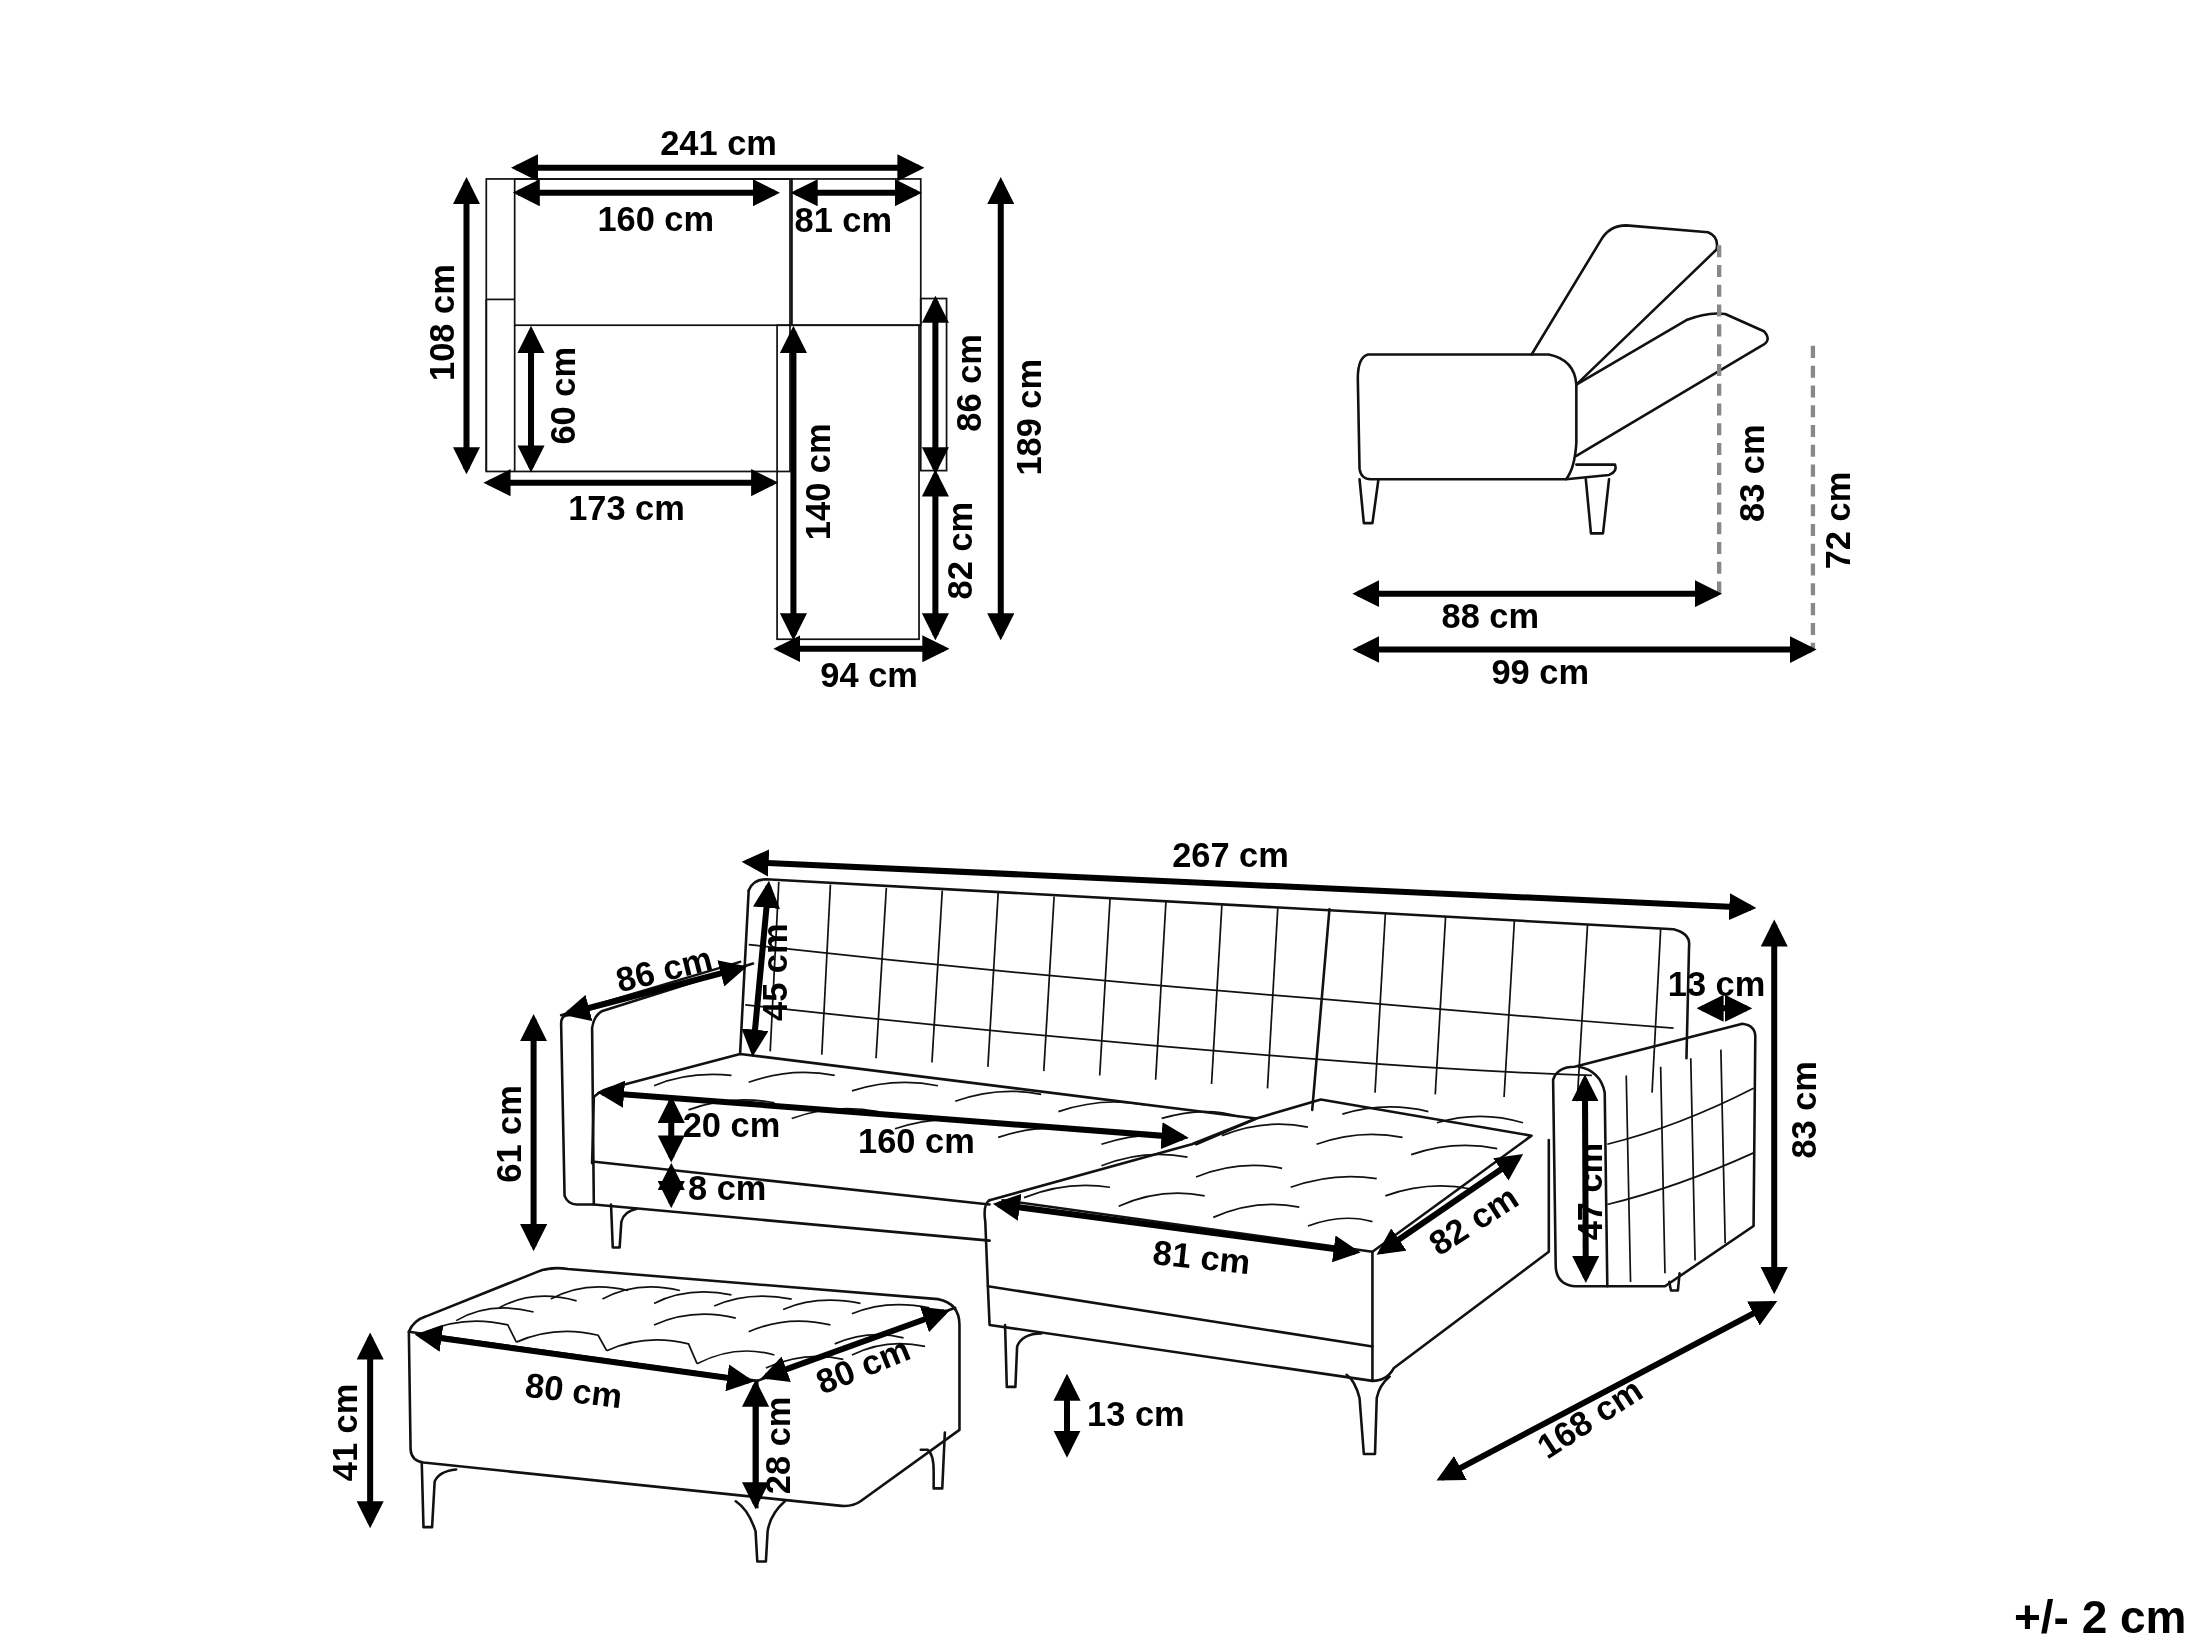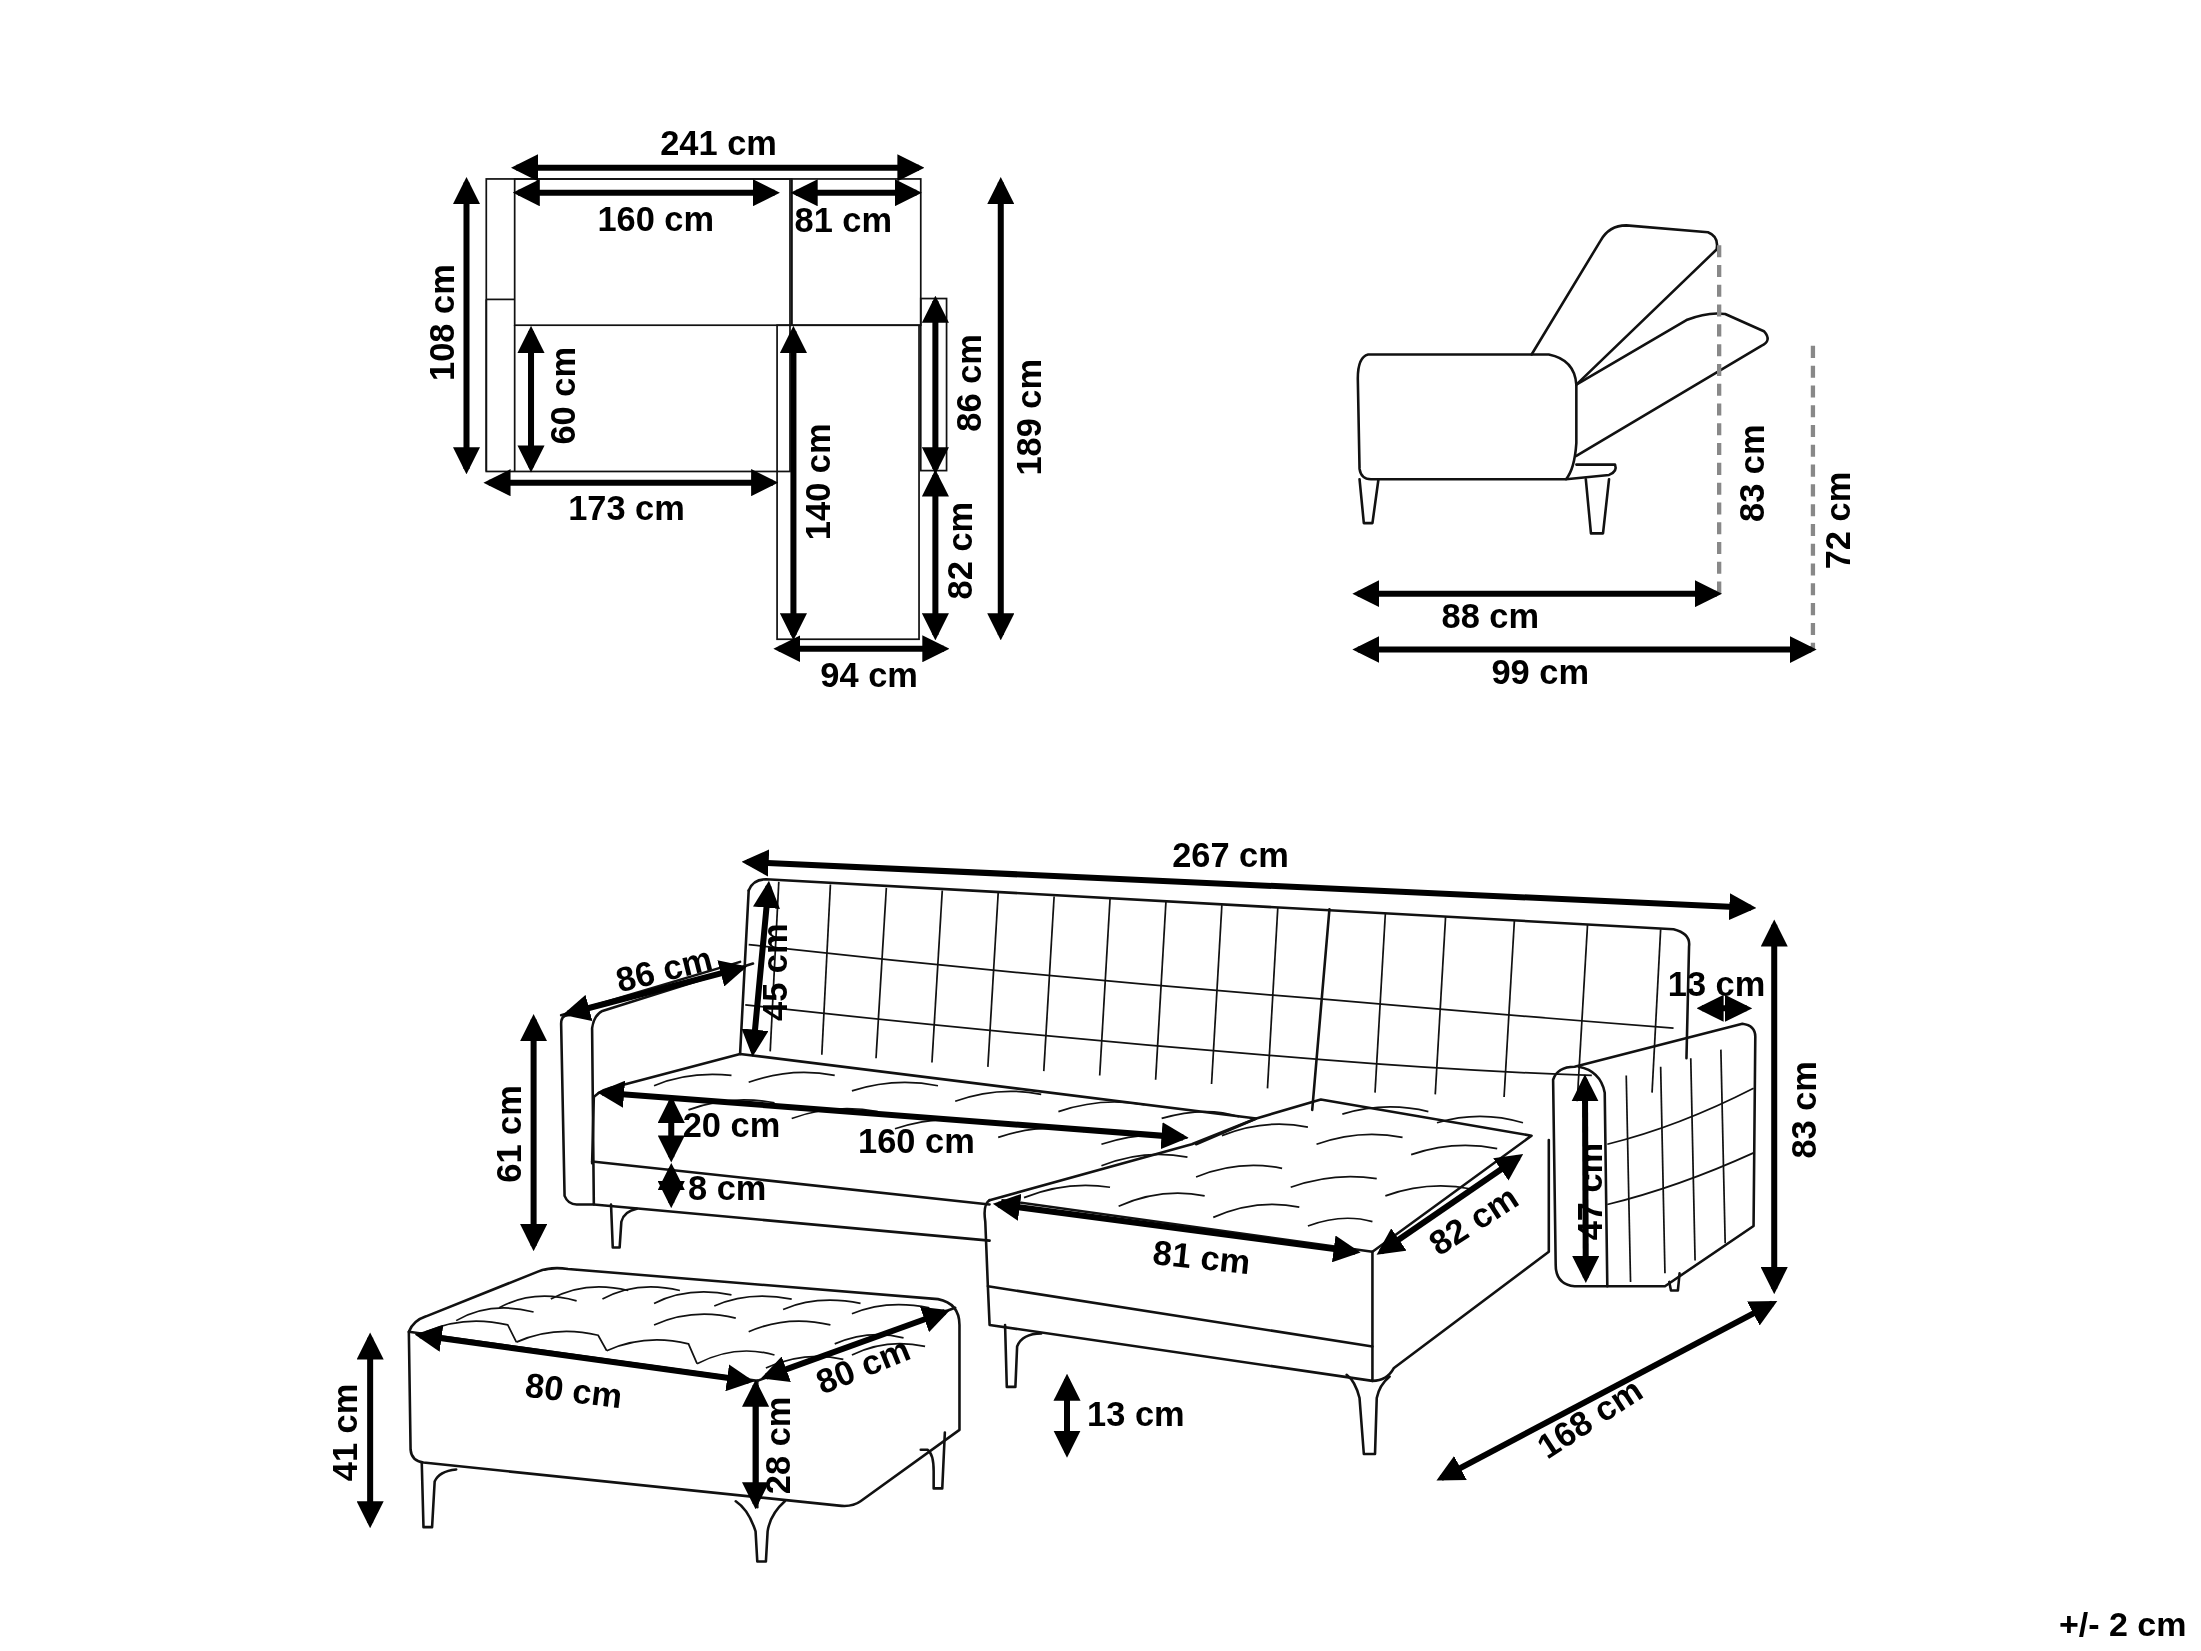--- a/index.html
+++ b/index.html
@@ -3,21 +3,21 @@
   <meta charset="utf-8">
   <style>
     html, body { margin: 0; padding: 0; background: #ffffff; }
     body { width: 2202px; height: 1651px; position: relative; overflow: hidden; font-family: "Liberation Sans", "DejaVu Sans", sans-serif; }
     svg { position: absolute; left: 0; top: 0; }
     .ln { stroke: #111; fill: none; stroke-width: 3; stroke-linejoin: round; stroke-linecap: round; }
     .thin { stroke: #111; fill: none; stroke-width: 2; }
     .dim { stroke: #000; fill: none; stroke-width: 7; }
     .dash { stroke: #888; fill: none; stroke-width: 5; stroke-dasharray: 14 9; }
     .lbl { font-family: "Liberation Sans", "DejaVu Sans", sans-serif; font-weight: bold; font-size: 40px; fill: #000; }
-    .tol { position: absolute; right: 15.5px; bottom: 6.9px; font-weight: bold; font-size: 34px; color: #000; font-family: "Liberation Sans", sans-serif; }
+    .tol { position: absolute; right: 15.5px; bottom: 6.9px; font-weight: bold; font-size: 46px; color: #000; font-family: "Liberation Sans", sans-serif; }
   </style>
 </head>
 <body>
 
 <svg width="2202" height="1651" viewBox="0 0 2559 1919">
   <defs>
     <marker id="ah" viewBox="0 0 10 10" refX="8" refY="5" markerWidth="4.5" markerHeight="4.5" orient="auto-start-reverse">
       <path d="M0,0 L10,5 L0,10 z" fill="#000"></path>
     </marker>
   </defs>

